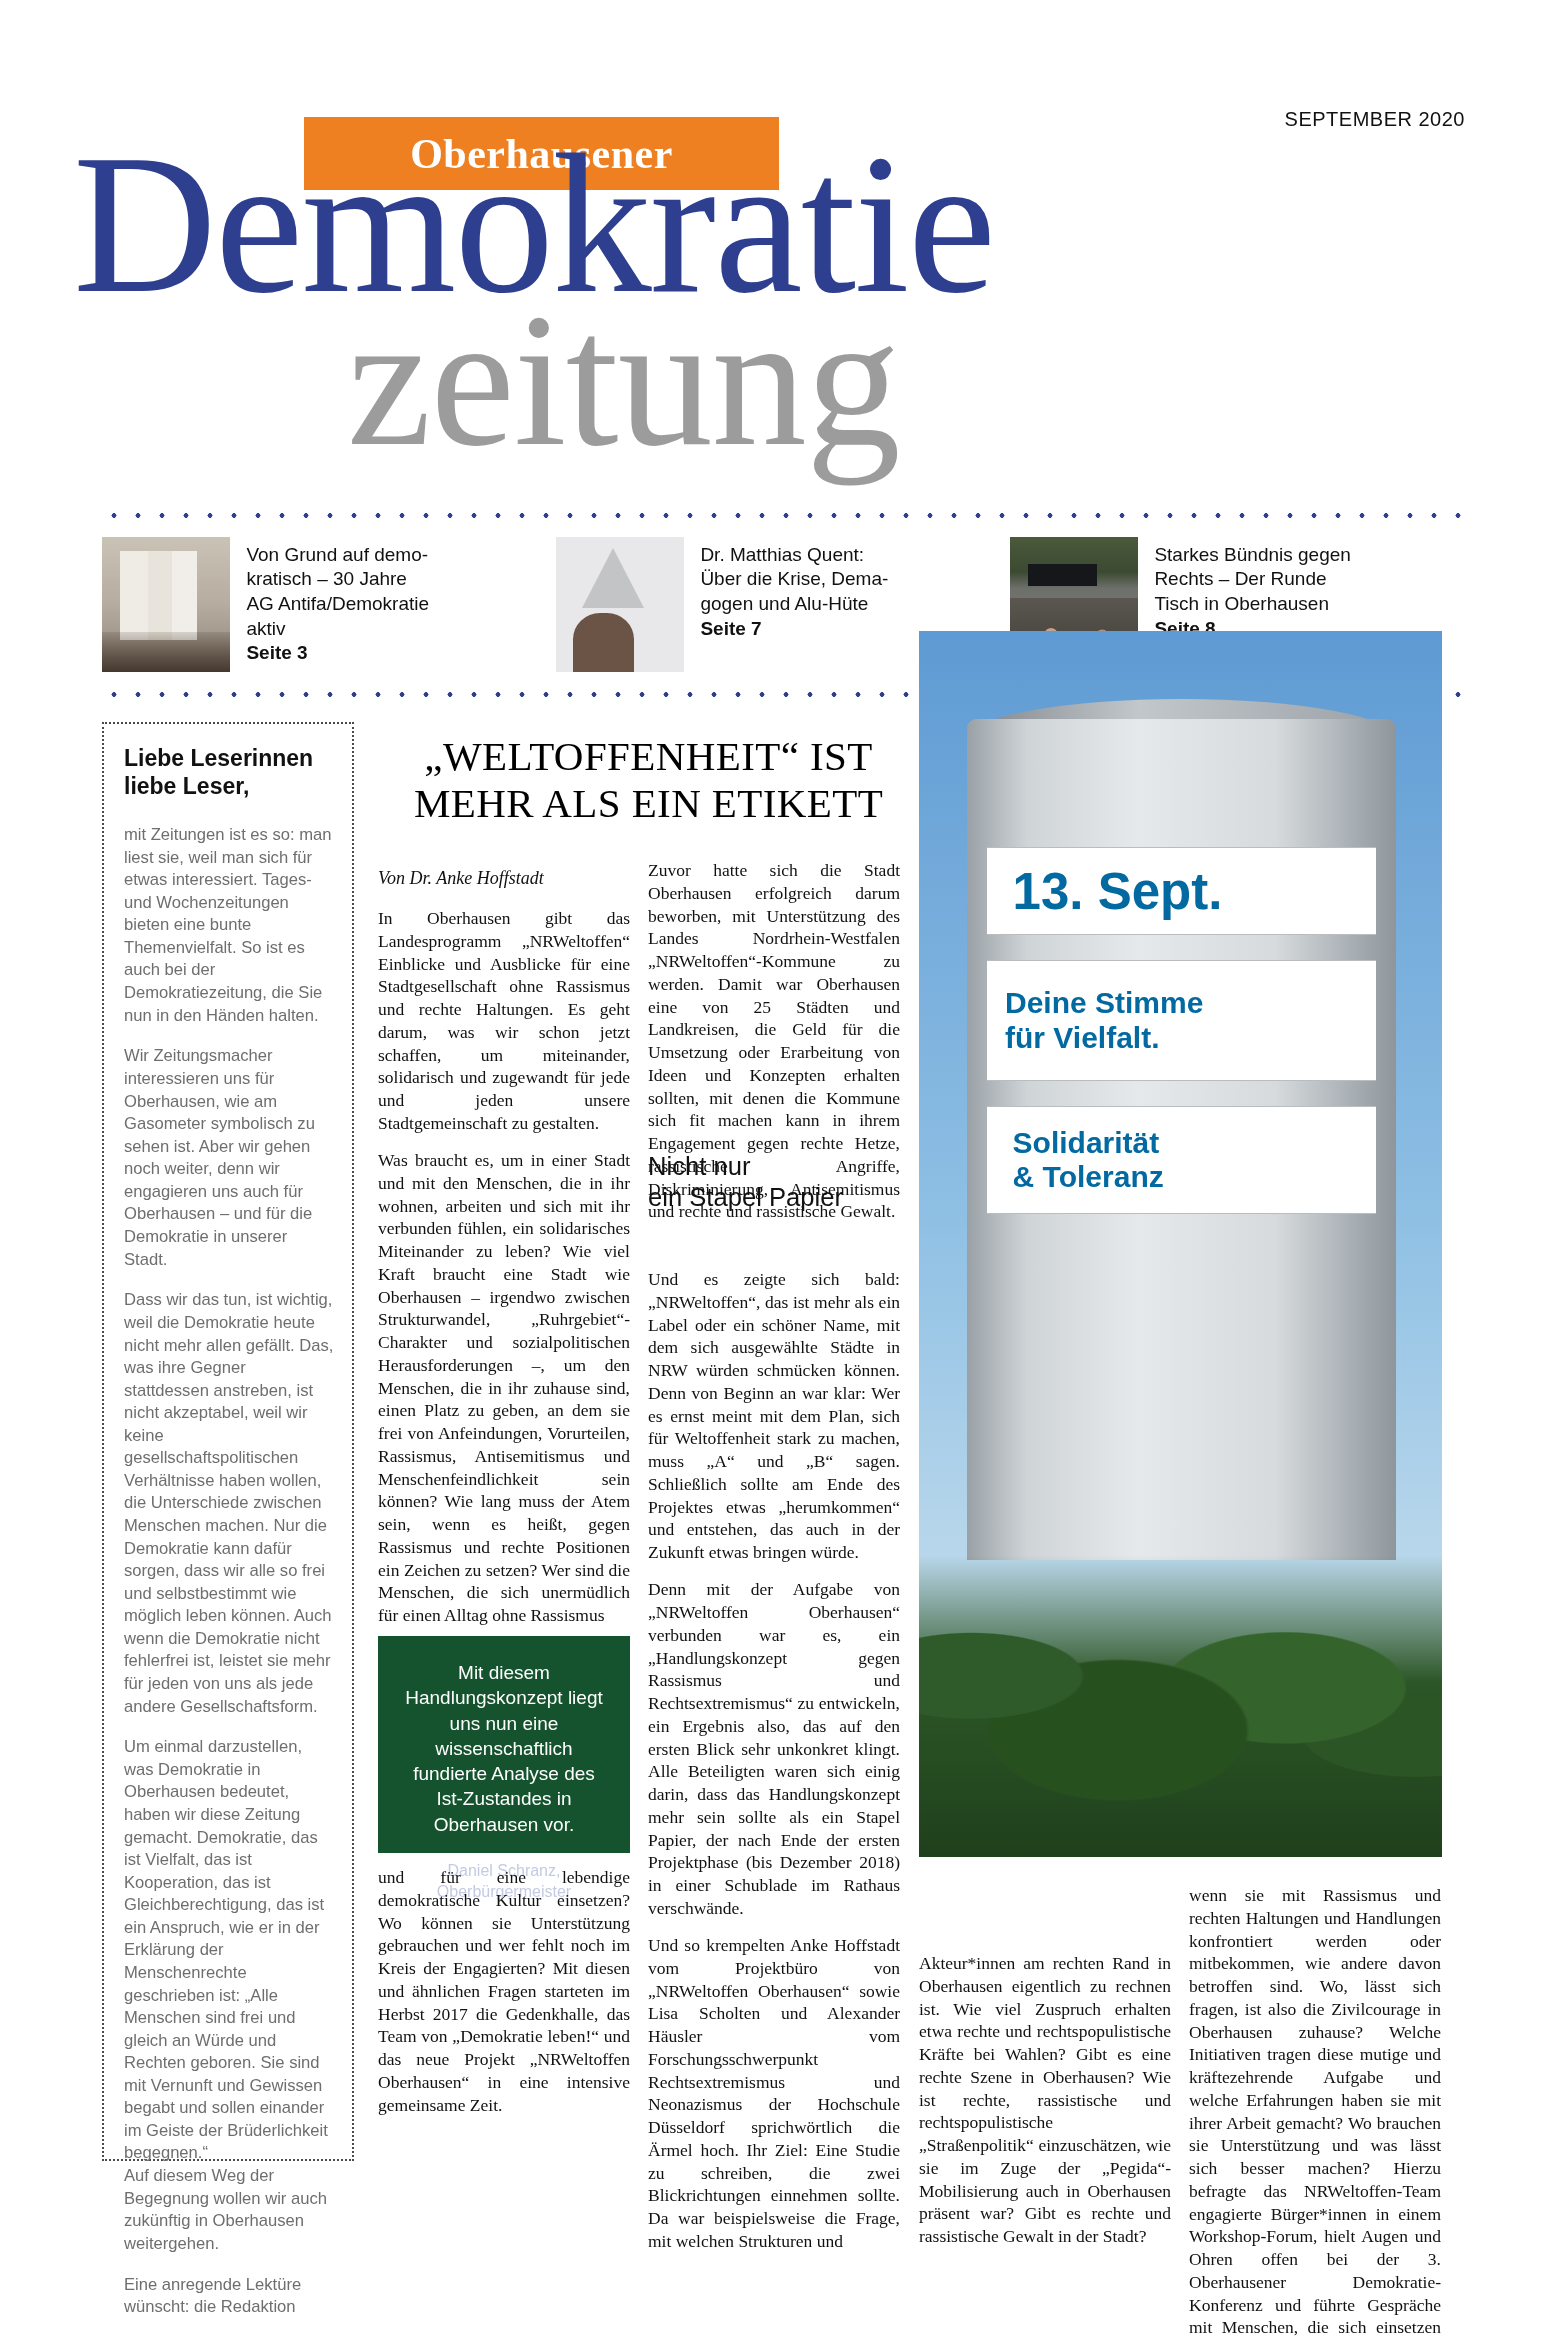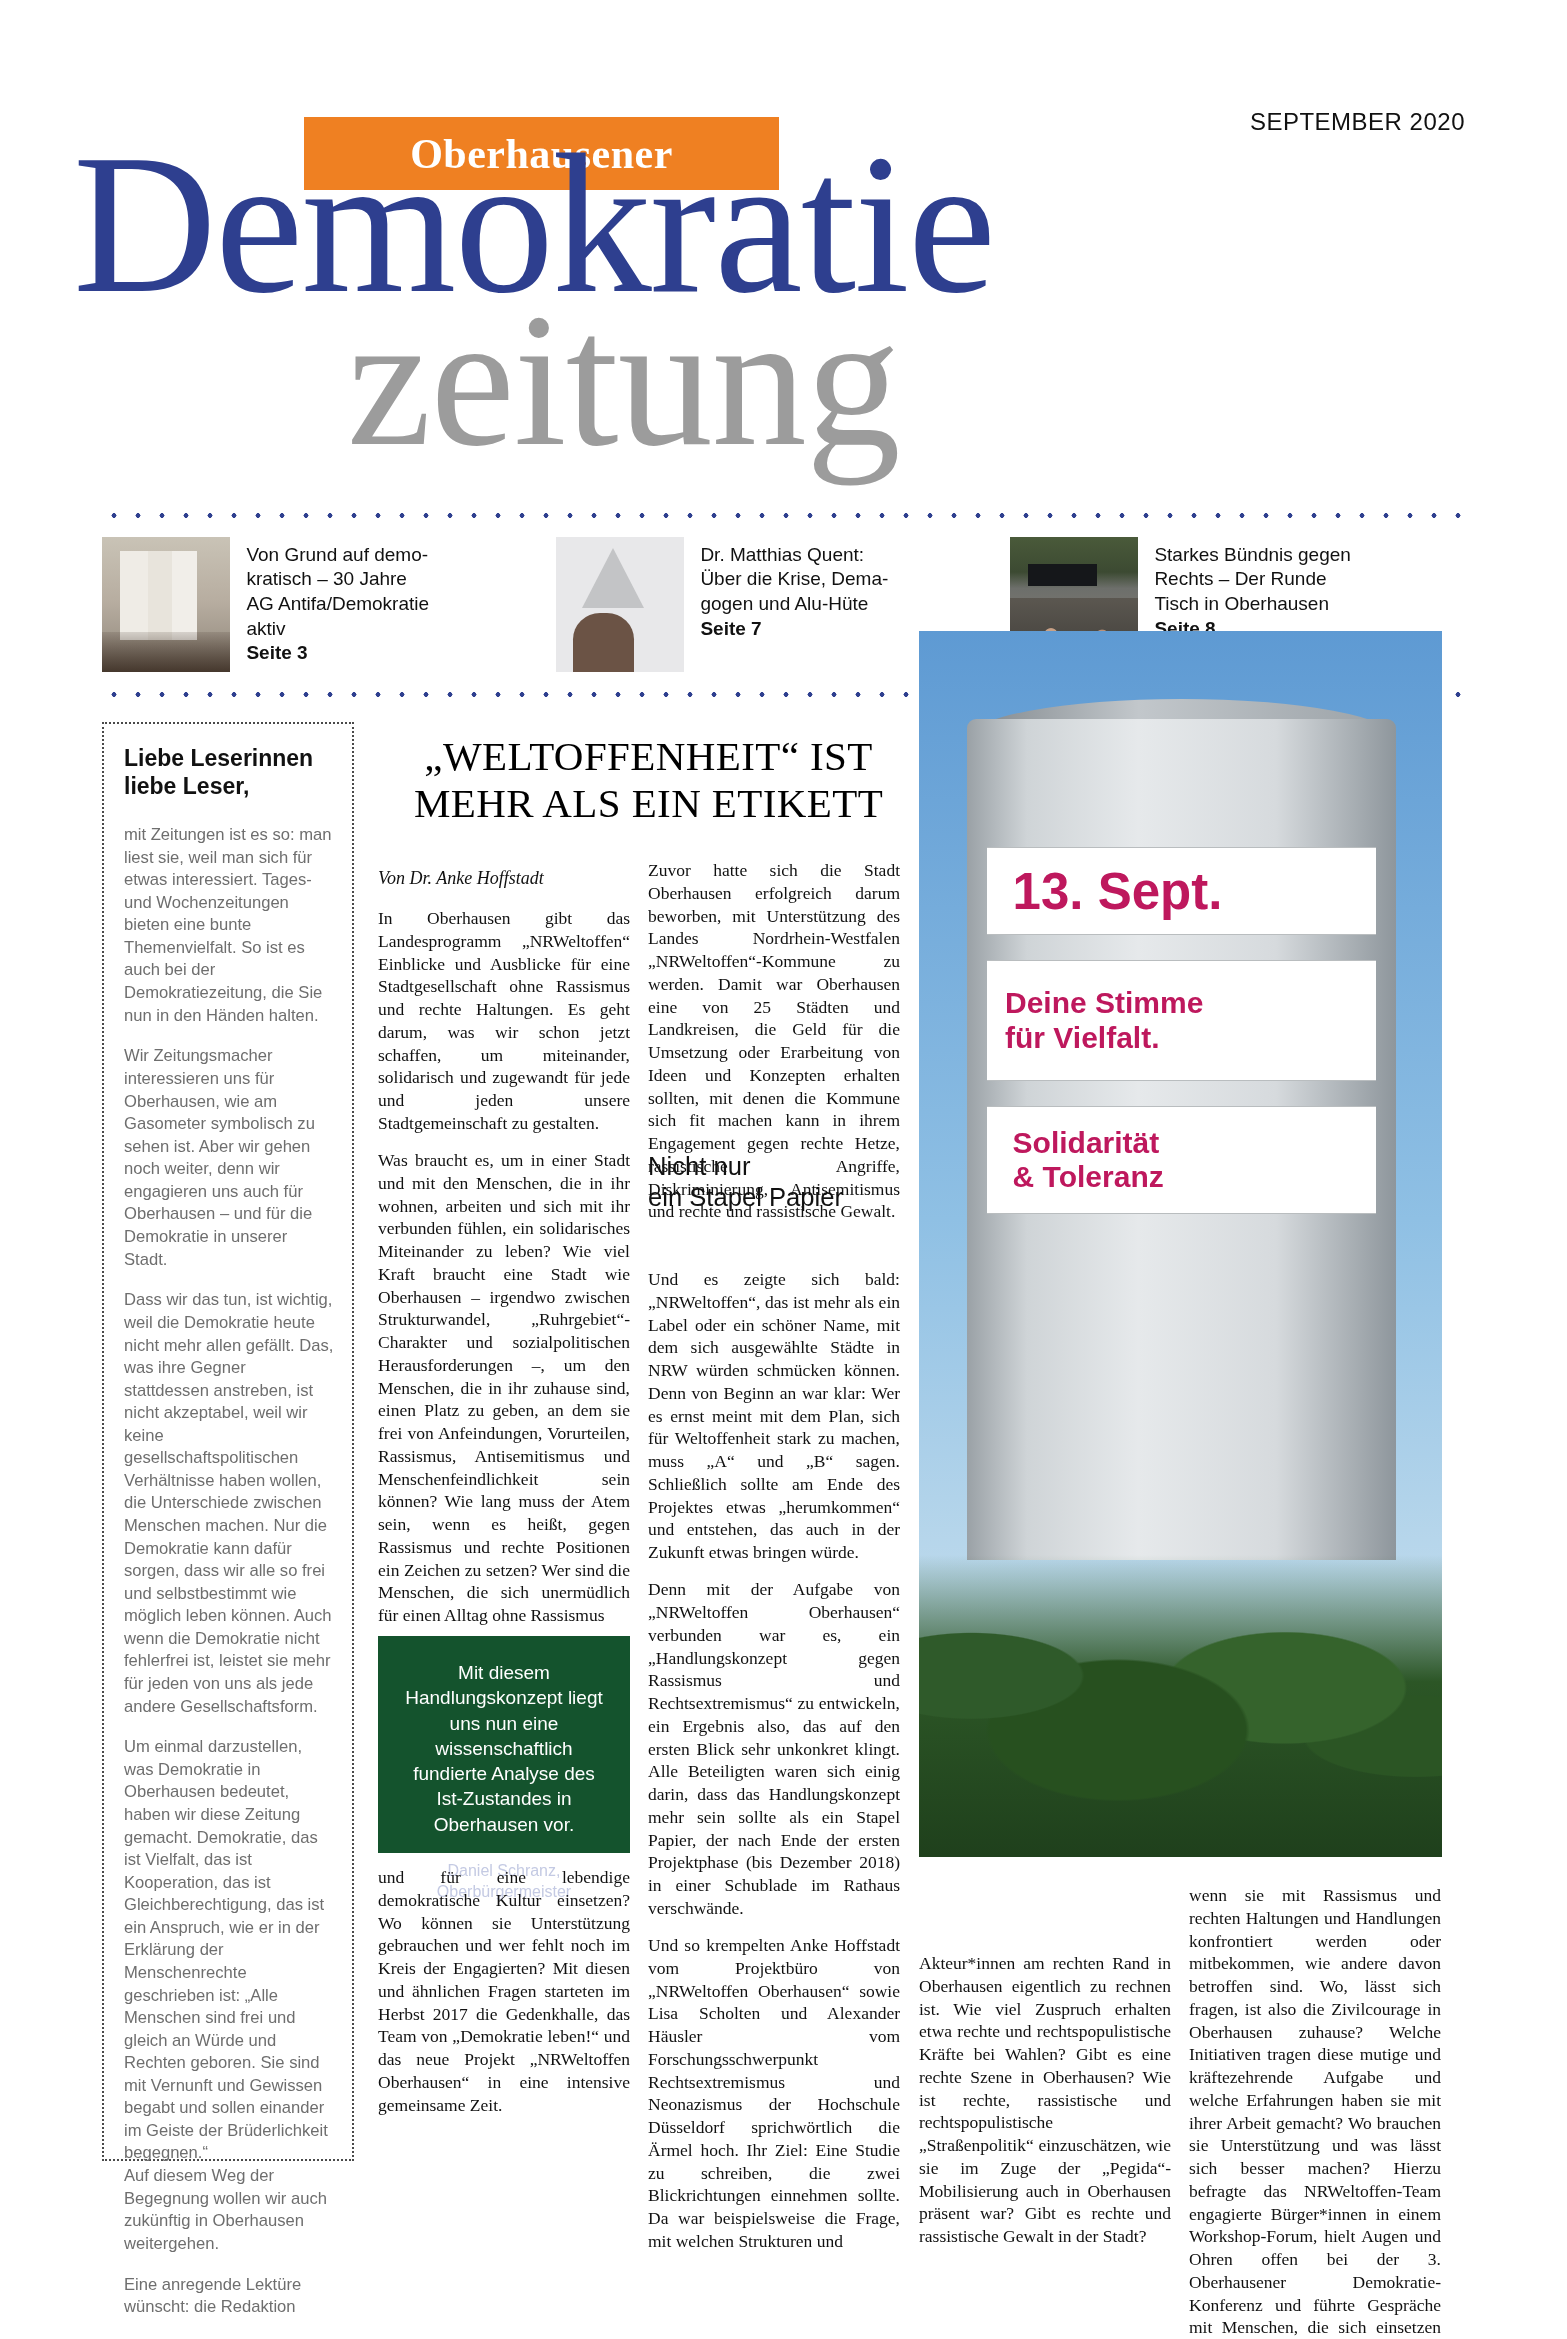--- a/index.html
+++ b/index.html
@@ -10,21 +10,21 @@
     font-family: "Liberation Sans", sans-serif;
     color:#1a1a1a;
     overflow:hidden;
   }
   .page { position:relative; width:1567px; height:2339px; }
 
   
   .masthead { position:relative; height:512px; }
   .issue-date {
     position:absolute; right:102px; top:108px;
-    font-size:24px; letter-spacing:0.5px; font-weight:400; color:#111;
+    font-size:20px; letter-spacing:0.5px; font-weight:400; color:#111;
     font-family:"Liberation Sans", sans-serif;
     margin-left:40px;
   }
   .kicker-box {
     position:absolute; left:304px; top:117px;
     width:475px; height:73px; background:#ef8022;
     z-index:3;
   }
   .kicker-text {
     position:absolute; left:0; top:0; width:475px; height:73px;
@@ -168,21 +168,21 @@
   .gaso-top {
     position:absolute; left:48px; top:68px; width:429px; height:40px;
     background:linear-gradient(90deg,#7f868b,#c2c7cb 40%,#9aa1a6);
     border-radius:50% / 100% 100% 0 0;
   }
   .band {
     position:absolute; left:68px; width:389px;
     background:#ffffff; border-top:1.8px solid #b9bdbf; border-bottom:1.8px solid #b9bdbf;
     display:flex; align-items:center; justify-content:flex-start;
     padding-left:25.6px;
-    font-weight:700; color:#be185d;
+    font-weight:700; color:#0369a1;
   }
   .band1 { top:216px; height:88px; font-size:51px; }
   .band2 { top:329px; height:121px; font-size:30px; line-height:1.14;padding-left:18px; }
   .band3 { top:475px; height:108px; font-size:30px; line-height:1.14; }
   .band2 b, .band3 b { font-weight:700; display:block; }
   .trees {
     position:absolute; left:0; bottom:0; width:100%; height:302px;
     background:
       radial-gradient(ellipse at 10% 40%, #2f5a2a 110px, transparent 113px),
       radial-gradient(ellipse at 38% 58%, #27501f 128px, transparent 132px),

